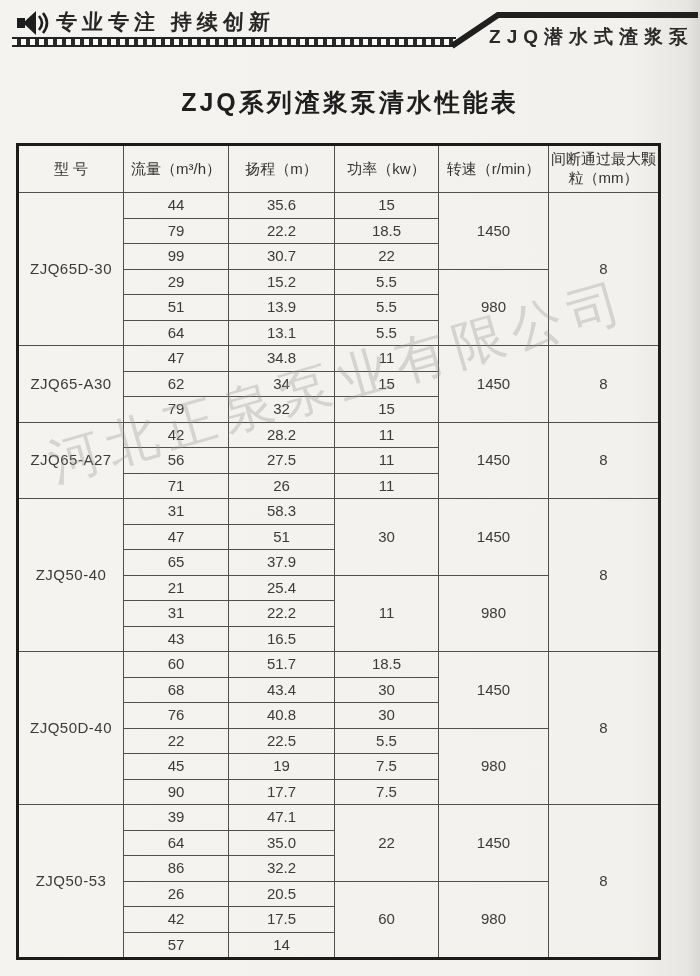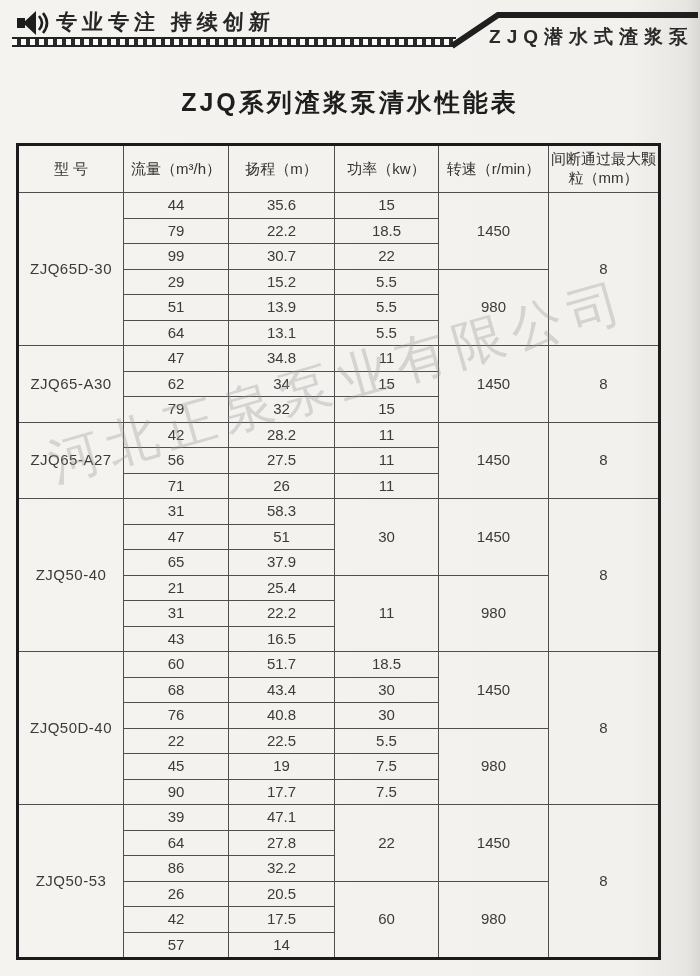--- a/index.html
+++ b/index.html
@@ -242,21 +242,21 @@
       <tr>
         <td class="c-model" rowspan="6">ZJQ50-53</td>
         <td>39</td>
         <td>47.1</td>
         <td rowspan="3">22</td>
         <td rowspan="3">1450</td>
         <td rowspan="6">8</td>
       </tr>
       <tr>
         <td>64</td>
-        <td>27.8</td>
+        <td>35.0</td>
       </tr>
       <tr>
         <td>86</td>
         <td>32.2</td>
       </tr>
       <tr>
         <td>26</td>
         <td>20.5</td>
         <td rowspan="3">60</td>
         <td rowspan="3">980</td>

